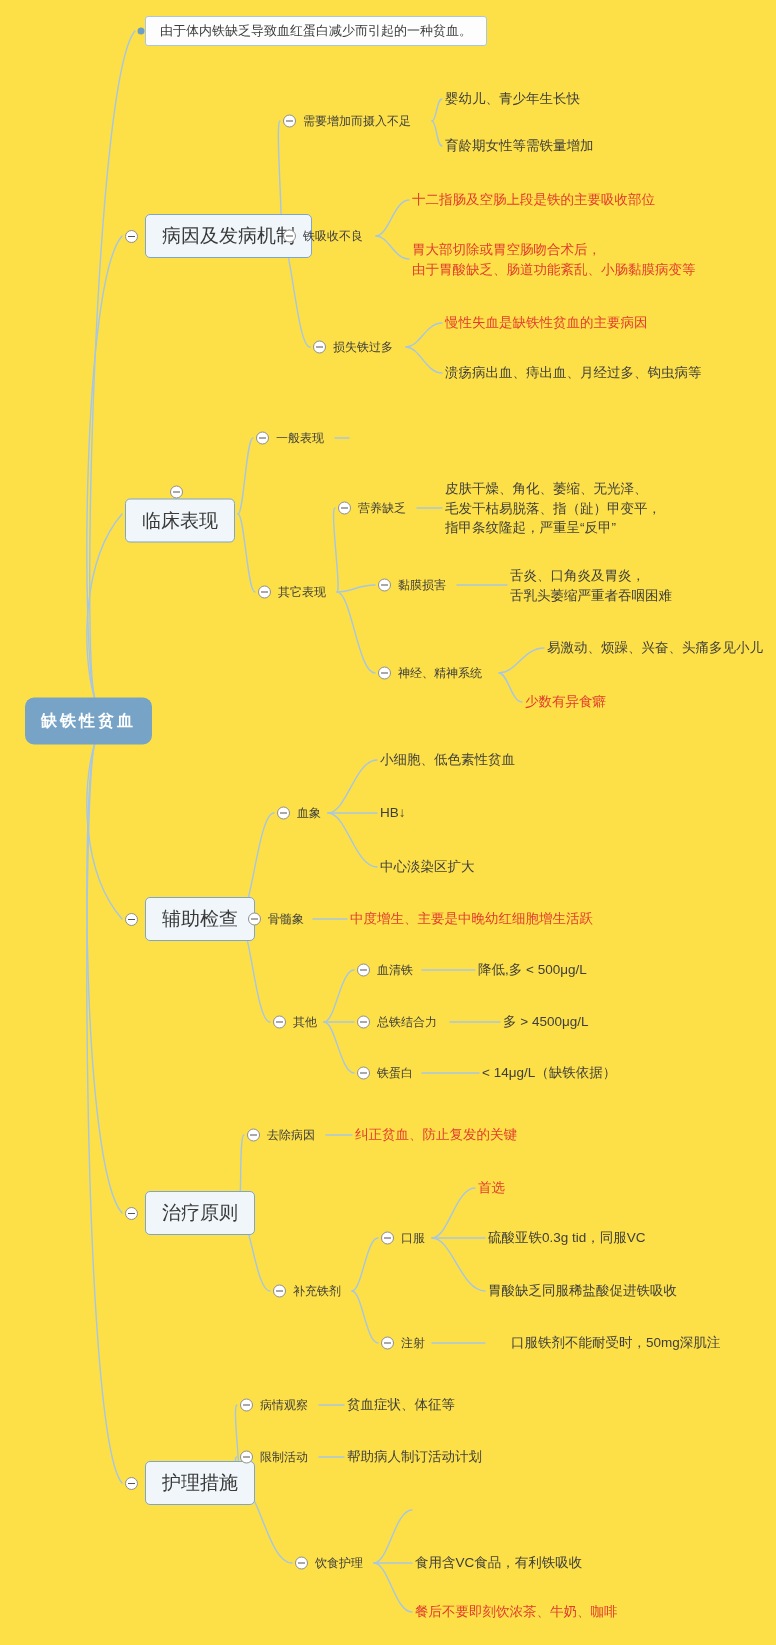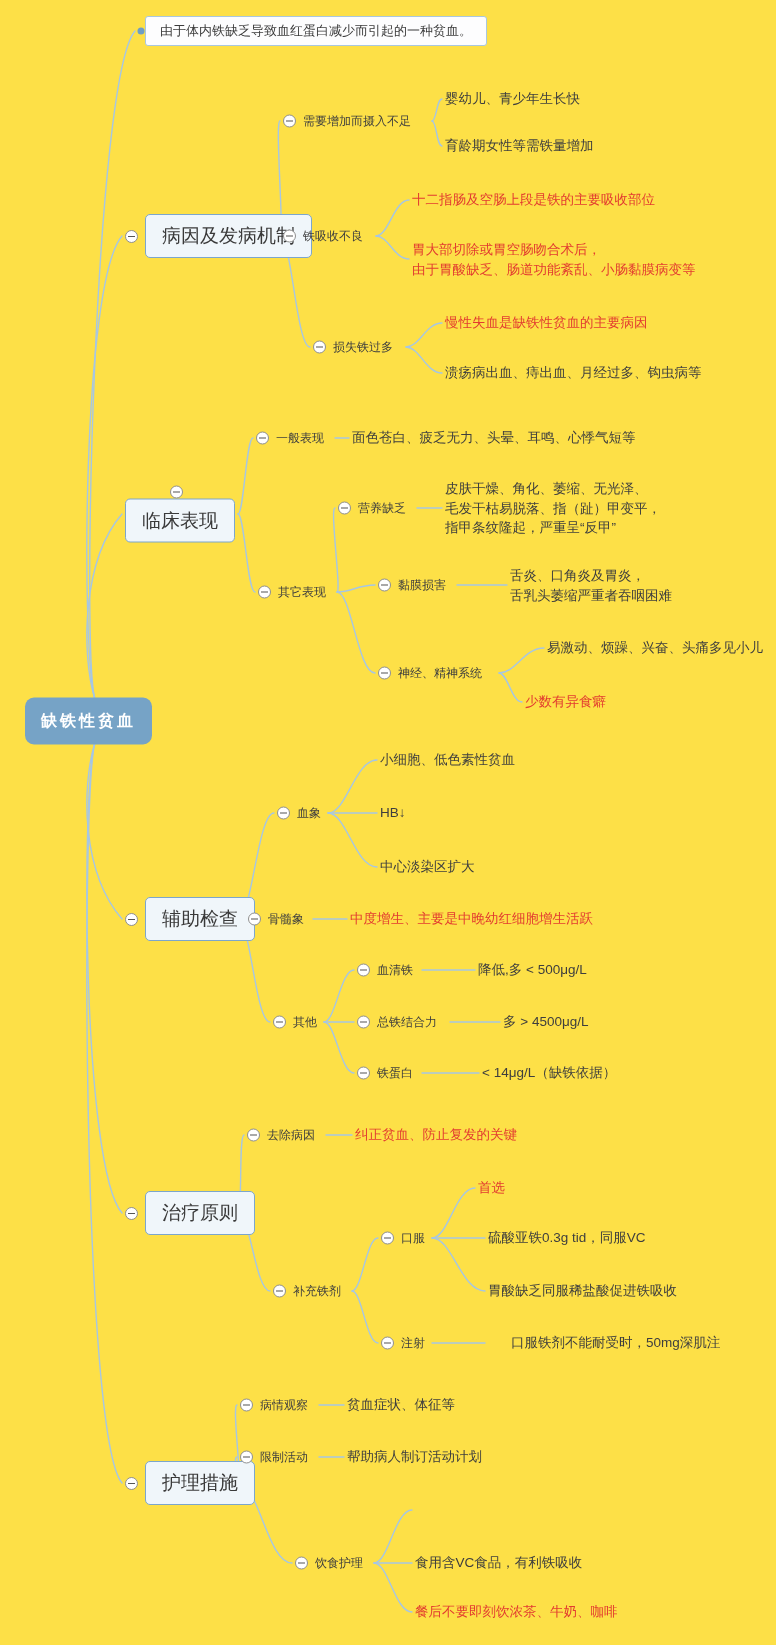--- a/index.html
+++ b/index.html
@@ -141,23 +141,20 @@
         <i></i>
       </span>
       <span class="box">临床表现</span>
     </div>
     <div class="node label" style="left: 256px; top: 438px;">
       <span class="collapse">
         <i></i>
       </span>
       <span class="txt">一般表现</span>
     </div>
-    <div class="node leaf" style="left: 352px; top: 438px;">
-      <div class="ln">面色苍白、疲乏无力、头晕、耳鸣、心悸气短等</div>
-    </div>
     <div class="node label" style="left: 258px; top: 592px;">
       <span class="collapse">
         <i></i>
       </span>
       <span class="txt">其它表现</span>
     </div>
     <div class="node label" style="left: 338px; top: 508px;">
       <span class="collapse">
         <i></i>
       </span>

